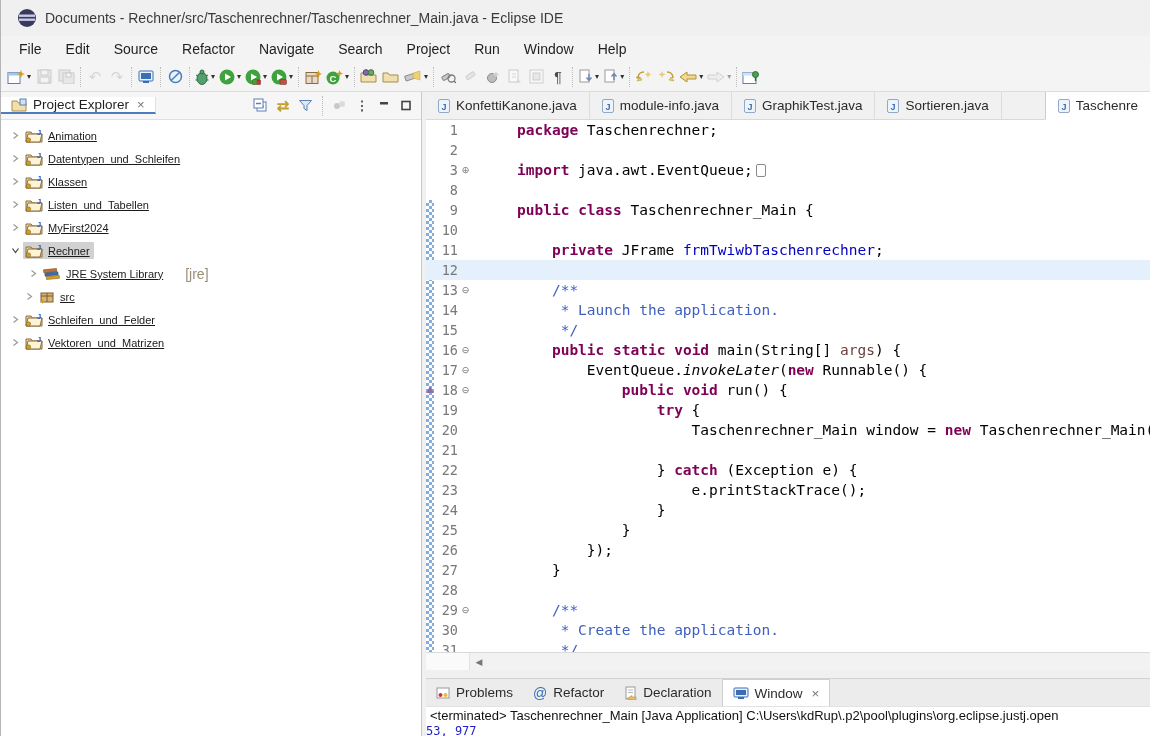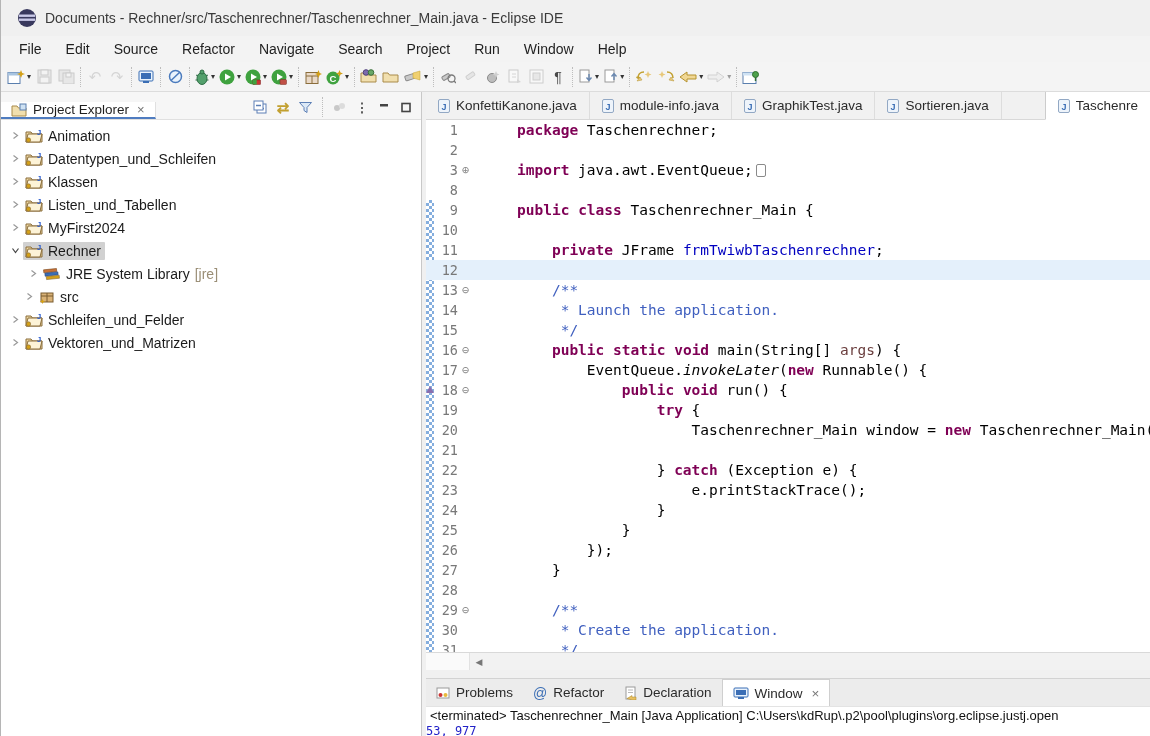--- a/index.html
+++ b/index.html
@@ -24,32 +24,32 @@
   .ic { display:inline-flex; align-items:center; justify-content:center; }
   .g { font-size:15px; line-height:1; }
 
   
   .main { flex:1; display:flex; min-height:0; }
   .left-col { width:421px; flex:none; background:#fff; border-right:1px solid #c8c8c8; display:flex; flex-direction:column; }
   .splitter { width:4px; flex:none; background:#f0f0f0; }
   .right-col { flex:1; min-width:0; display:flex; flex-direction:column; }
 
   
-  .pe-header { height:28px; background:#f6f6f6; border-bottom:1px solid #e0e0e0; display:flex; align-items:flex-end; flex:none; }
+  .pe-header { height:28px; background:#f6f6f6; border-bottom:1px solid #e0e0e0; display:flex; align-items:center; flex:none; }
   .pe-tab { background:#fff; display:flex; align-items:center; gap:6px; padding:0 10px; border-right:1px solid #e0e0e0; border-bottom:2px solid #4f7cc0; font-size:13.5px; color:#1f1f1f; }
   .pe-tab .x { color:#777; font-size:13px; margin-left:2px; }
   .pe-tools { margin-left:auto; display:flex; align-items:center; gap:4px; padding-right:6px; }
   .pe-tools .tbtn { min-width:18px; }
   .tree { padding-top:4px; overflow:hidden; }
   .trow { height:23px; display:flex; align-items:center; cursor:default; }
   .trow .chev { width:16px; display:inline-flex; justify-content:center; flex:none; }
   .twrap { display:inline-flex; align-items:center; gap:5px; padding:1px 4px 1px 2px; border-radius:1px; }
   .trow.sel .twrap { background:#d1d1d1; }
-  .tlabel { font-size:14px; color:#1b1b1b; white-space:nowrap; }
-  .tsuffix { font-size:14px; color:#9a8e76; }
+  .tlabel { font-size:11px; color:#1b1b1b; white-space:nowrap;text-decoration:underline; }
+  .tsuffix { font-size:14px; color:#9a8e76;margin-left:17px; }
 
   
   .etabs { height:28px; background:#f1f1f1; border-bottom:1px solid #d8d8d8; display:flex; align-items:stretch; flex:none; }
   .etab { display:flex; align-items:center; gap:6px; padding:0 12px; font-size:13.5px; color:#2b2b2b; border-right:1px solid #ddd; white-space:nowrap; }
   .etab.active { background:#fff; margin-left:auto; border-left:1px solid #ccc; border-right:none; max-width:108px; overflow:hidden; margin-bottom:-1px; border-bottom:1px solid #fff; }
 
   
   .code-area { height:532px; background:#fff; position:relative; overflow:hidden; flex:none;
                font-family:"DejaVu Sans Mono", monospace; font-size:14.5px; }
   .range-indicator { position:absolute; left:0; top:80px; bottom:0; width:8px;

